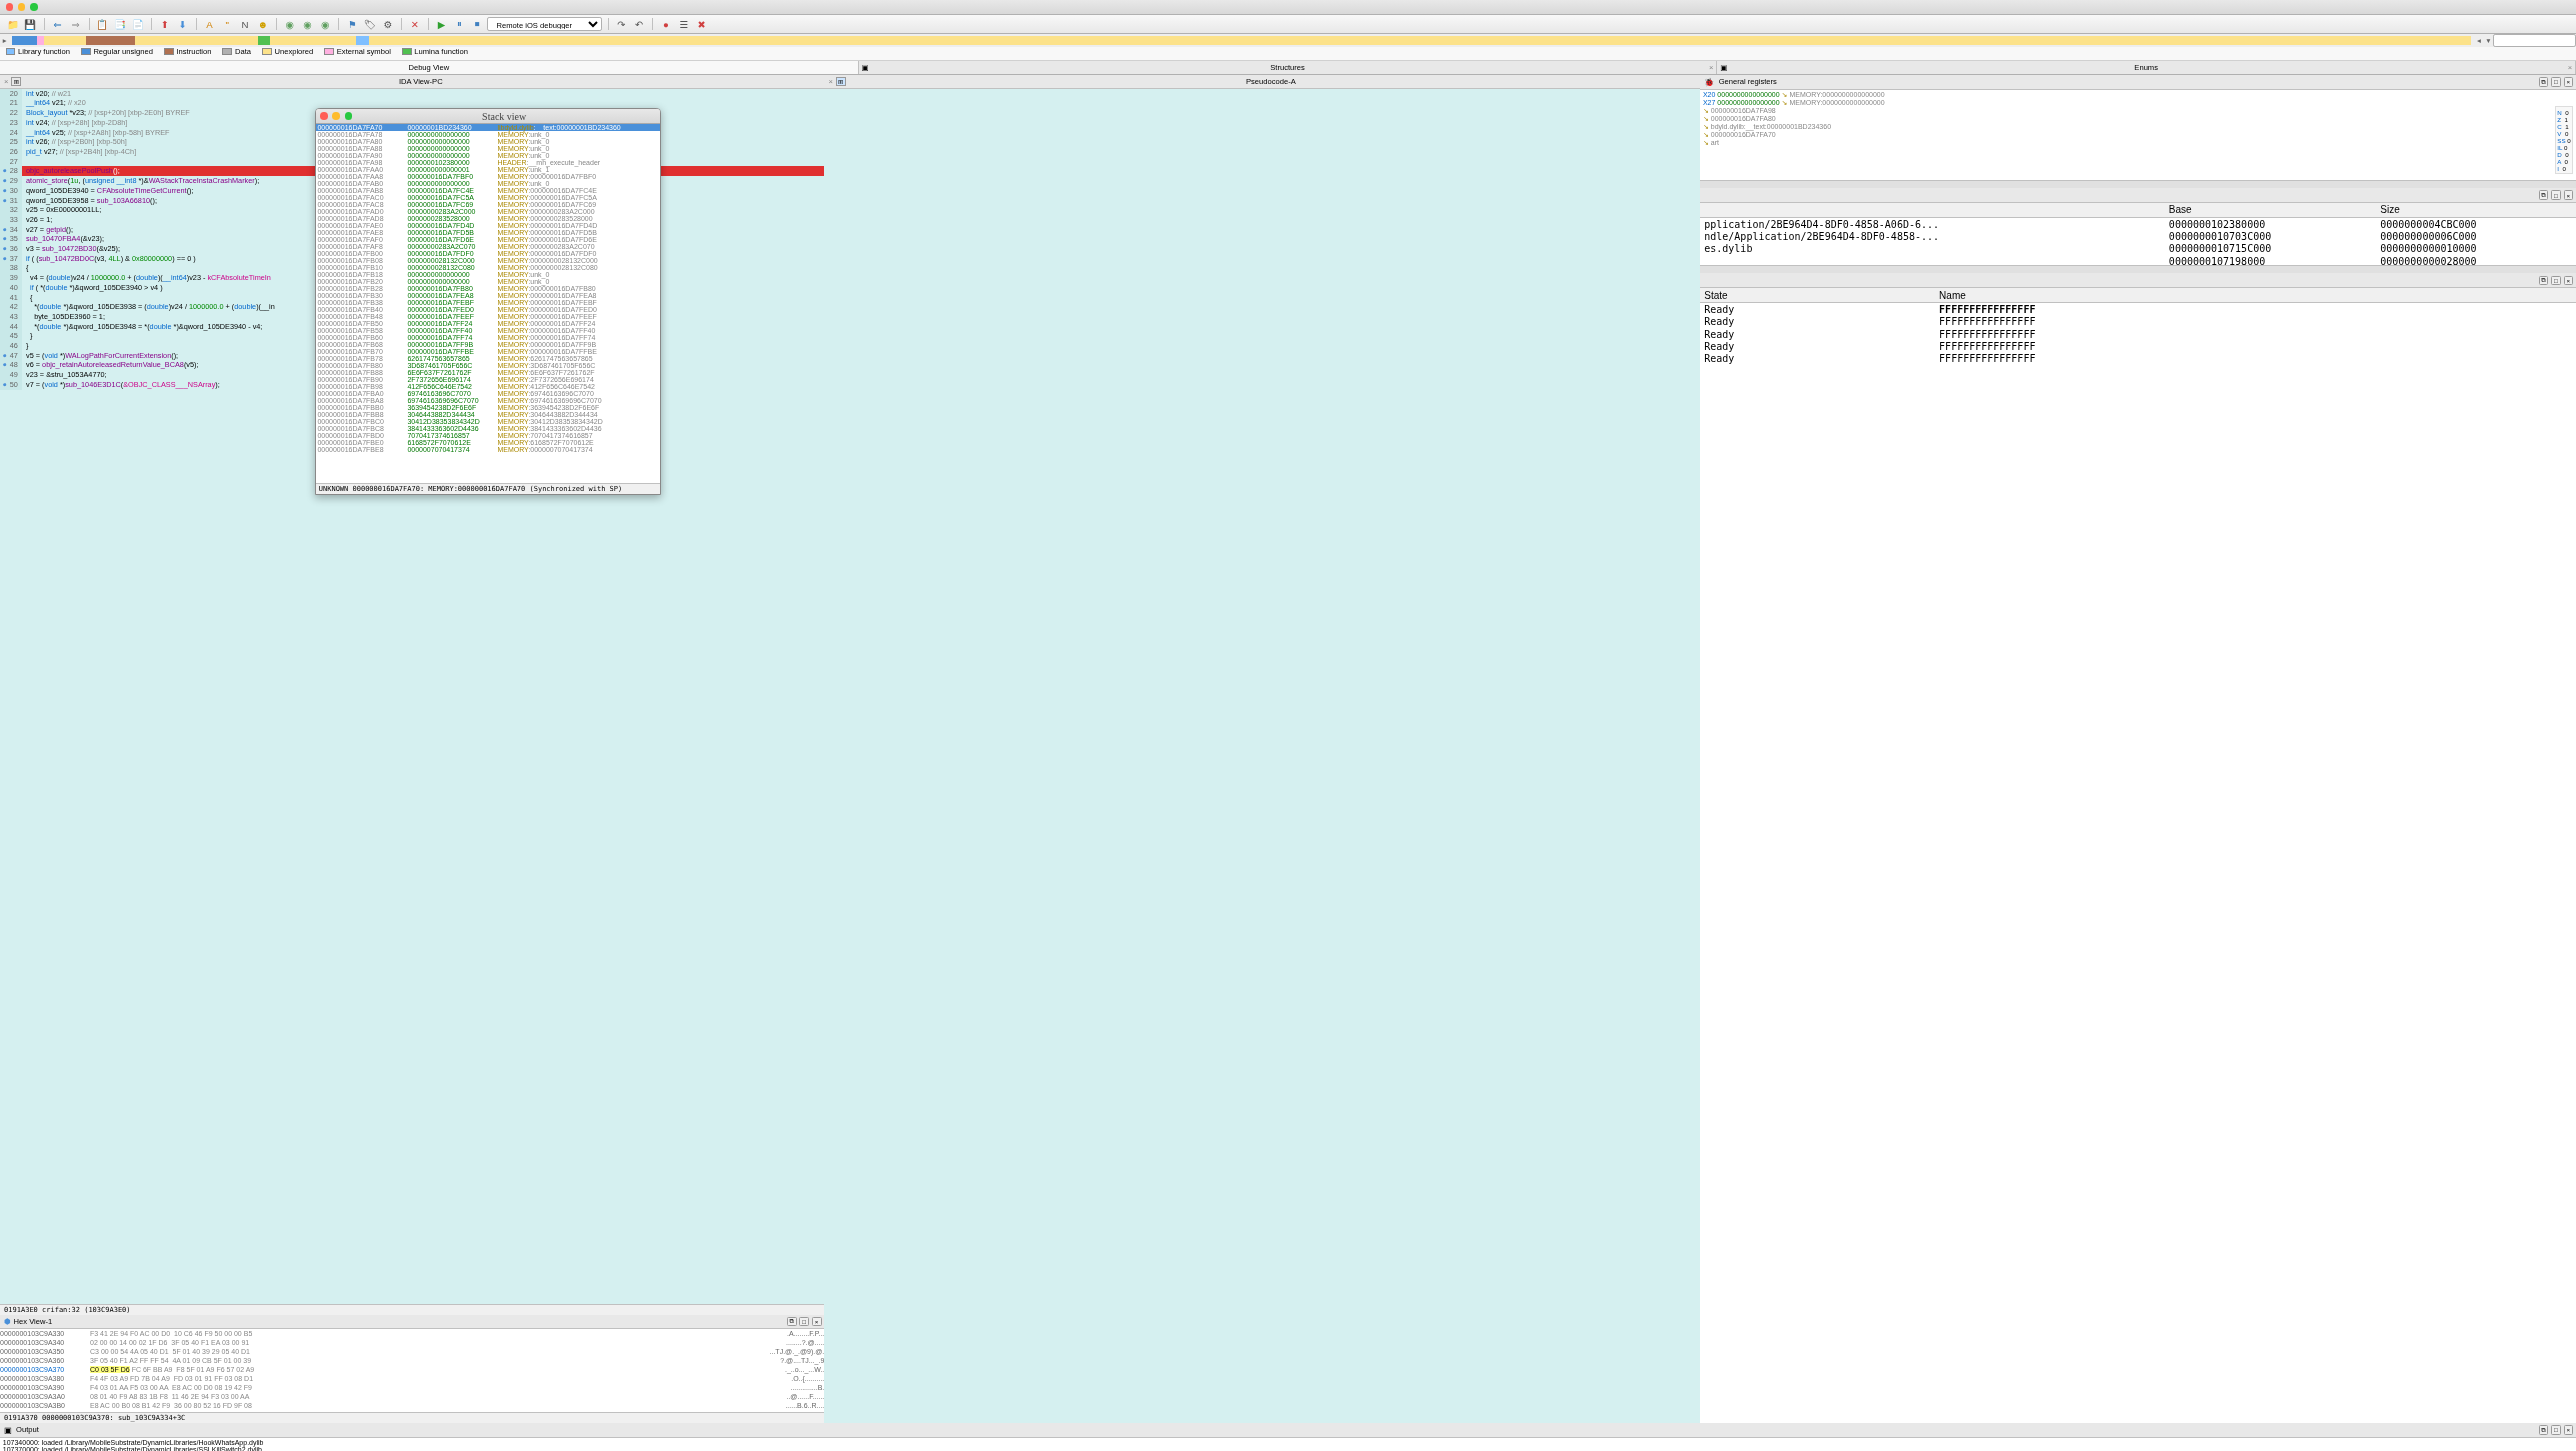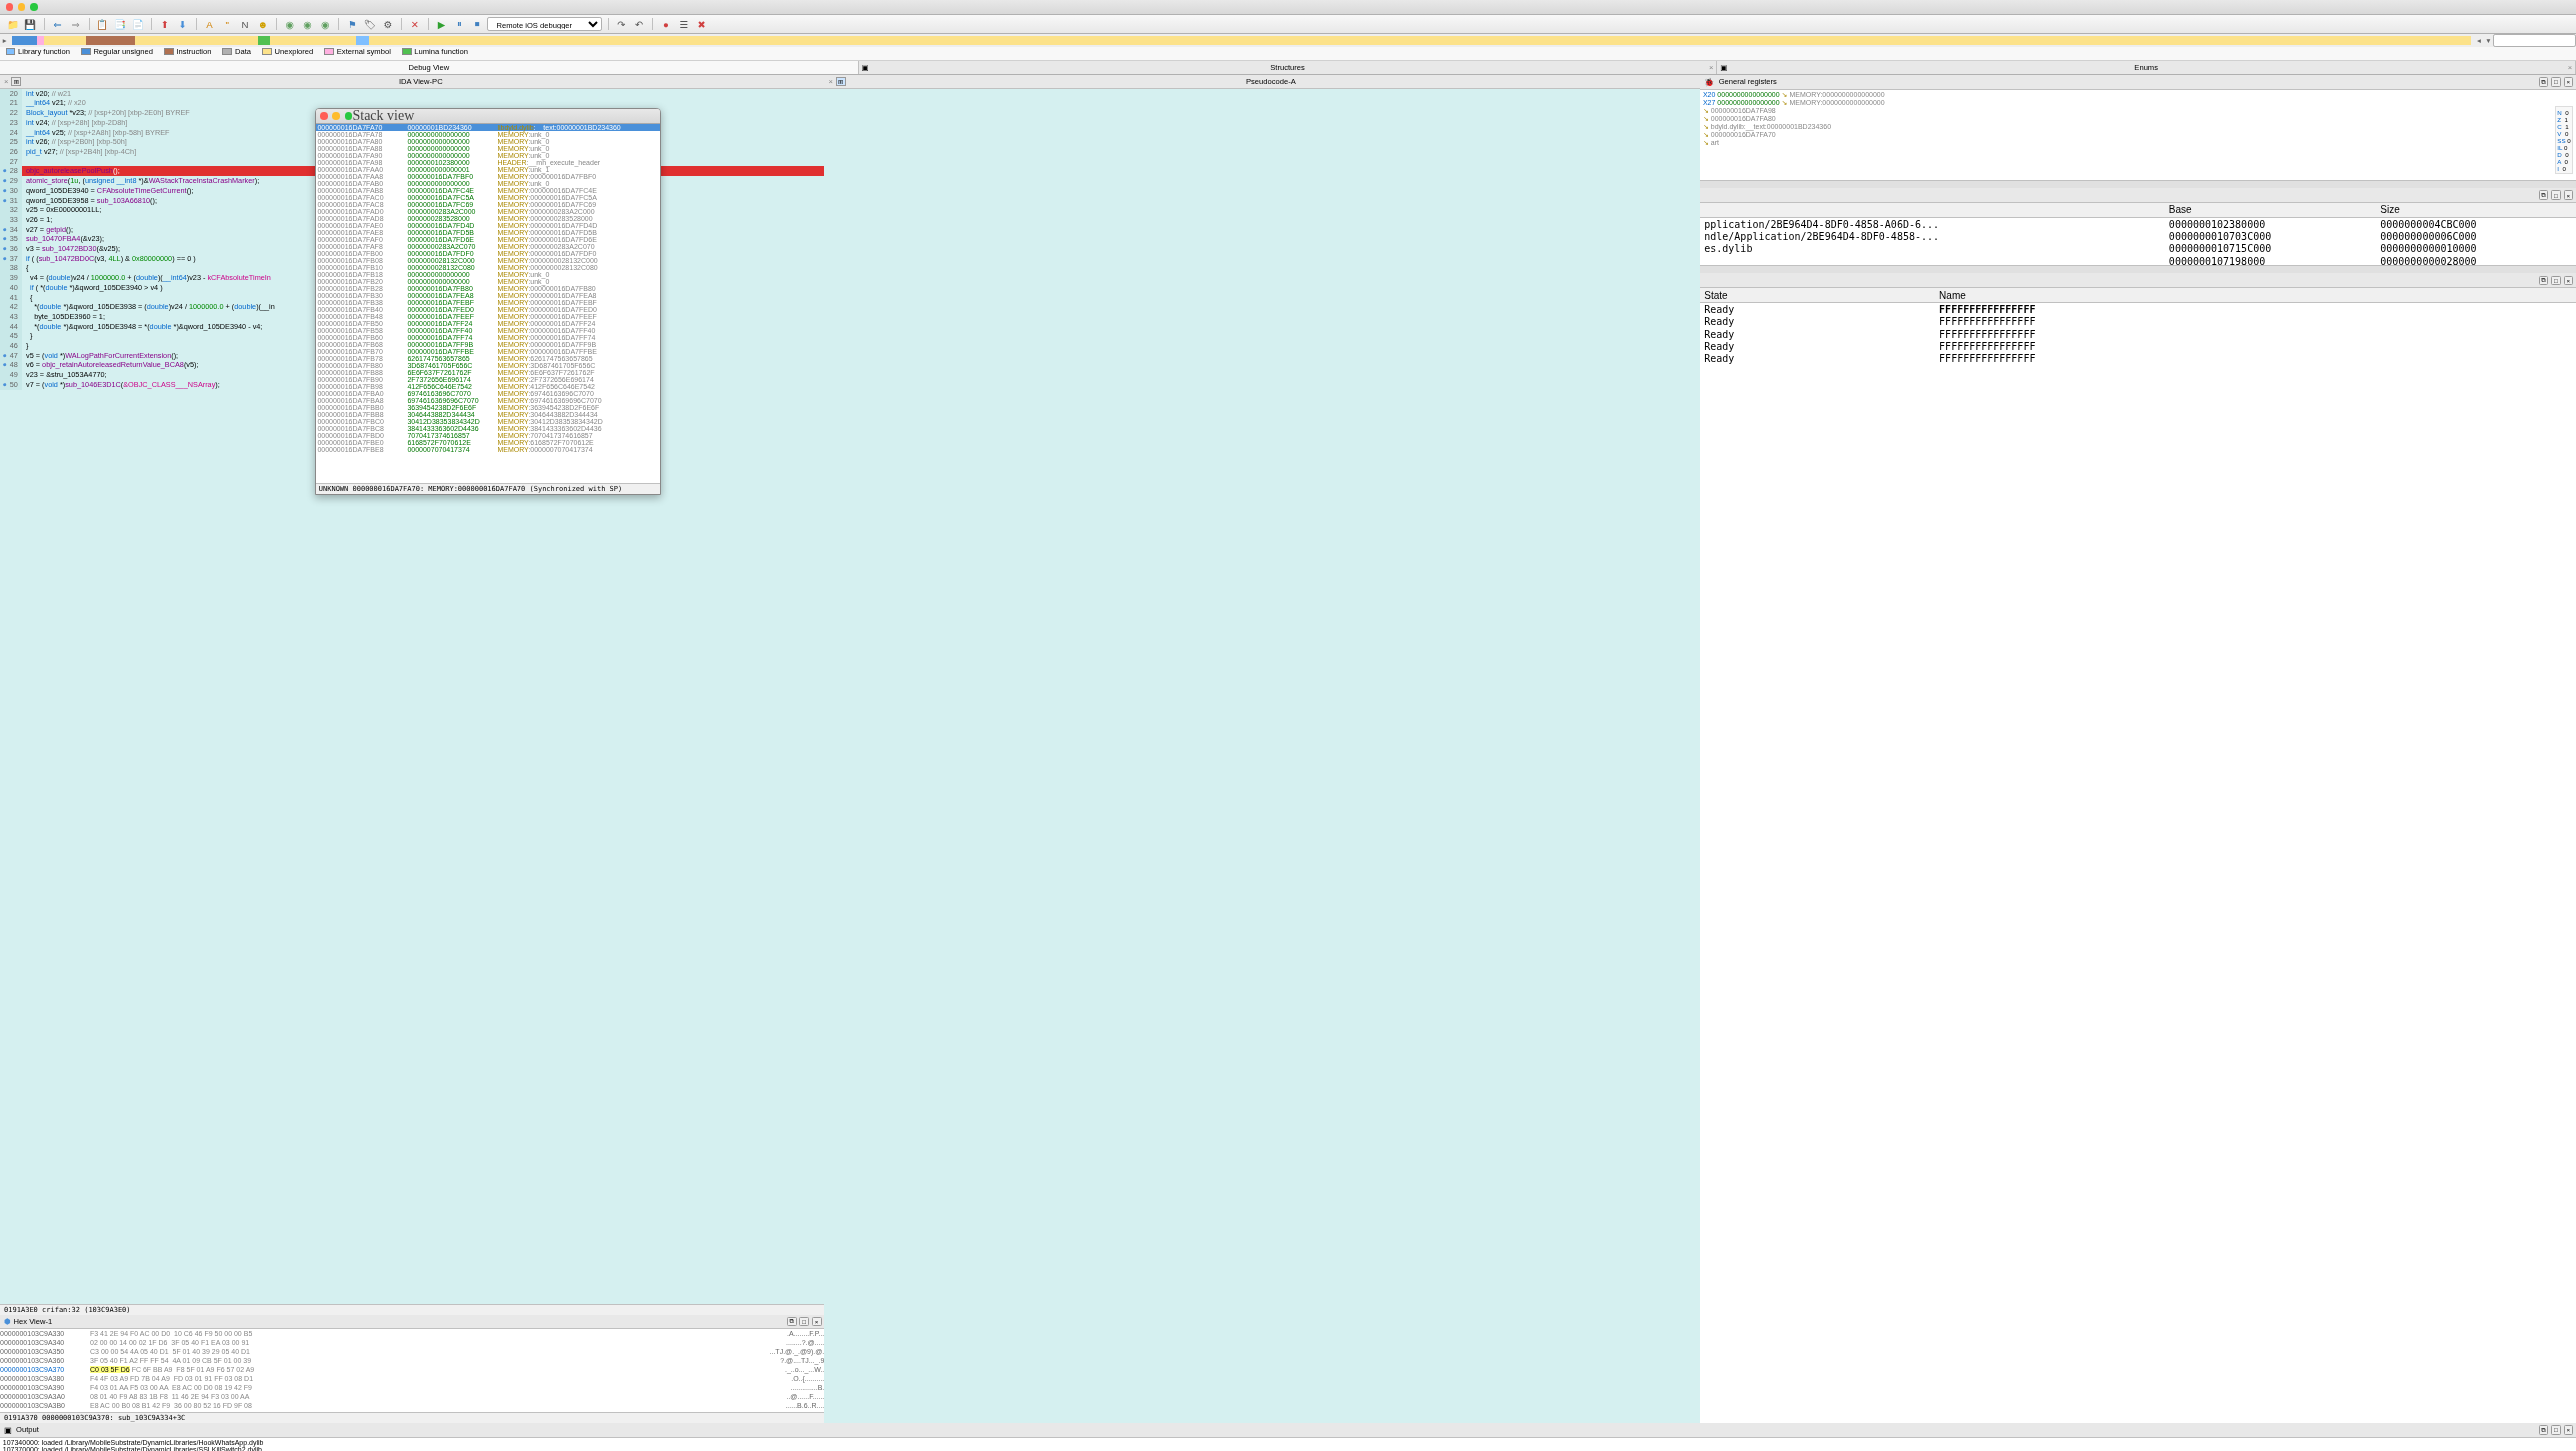--- a/index.html
+++ b/index.html
@@ -51,21 +51,21 @@
 .hexview { flex: 1; overflow: auto; background: #fff; font-family: Menlo, monospace; font-size: 7px; line-height: 9px; white-space: pre; }
 .hex-line { display: flex; }
 .hex-addr { color: #666; width: 90px; }
 .hex-addr.blue { color: #0066cc; }
 .hex-bytes { color: #888; flex: 1; }
 .hex-bytes .hl { background: #ffff80; color: #000; }
 .hex-ascii { color: #666; }
 .stackwin { position: absolute; left: 315px; top: 108px; width: 346px; height: 387px; background: #fff; border: 0.7px solid #888; box-shadow: 0 2.8px 8.3px rgba(0,0,0,0.3); font-family: Menlo, monospace; font-size: 7px; z-index: 100; display: flex; flex-direction: column; border-radius: 4.1px 4.1px 0 0; overflow: hidden; }
 .stackwin .swtitle { height: 15px; background: linear-gradient(#e8e8e8,#d8d8d8); display: flex; align-items: center; padding: 0 4.1px; border-bottom: 0.7px solid #aaa; }
 .swtitle .traffic { flex-shrink: 0; }
-.swtitle .swt { flex: 1; font-family: -apple-system; font-size: 14px; color: #444; }
+.swtitle .swt { flex: 1; text-align: center; font-family: -apple-system; font-size: 10px; color: #444; }
 .stack-body { flex: 1; overflow: auto; }
 .stack-line { display: flex; white-space: pre; padding: 0 1.4px; }
 .stack-line.sel { background: #4a90d9; color: #fff; }
 .sa { color: #888; width: 90px; }
 .sv { color: #007700; width: 90px; }
 .sm { color: #888; }
 .sm .gold { color: #aa8800; }
 .stack-line.sel .sa, .stack-line.sel .sv, .stack-line.sel .sm { color: #fff; }
 .stack-status { height: 11px; border-top: 0.7px solid #c0c0c0; background: #f0f0f0; font-size: 7px; padding: 0 2.8px; display: flex; align-items: center; font-family: Menlo, monospace; }
 .pane-header { height: 15px; background: #e8e8e8; border-bottom: 0.7px solid #c0c0c0; display: flex; align-items: center; padding: 0 4.1px; font-size: 7.6px; position: relative; }

